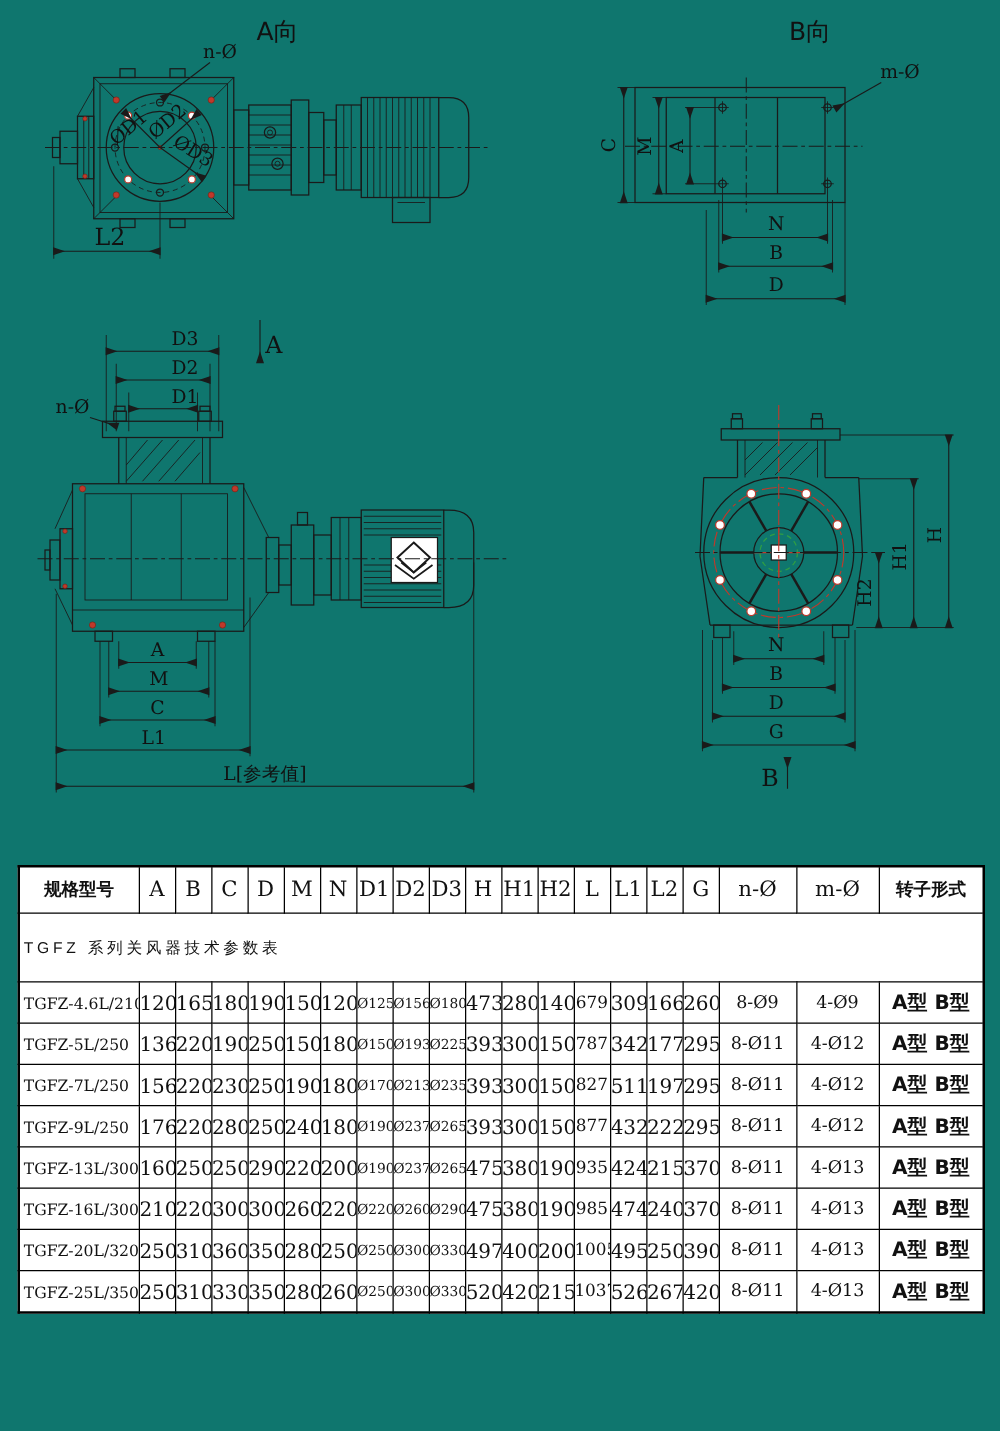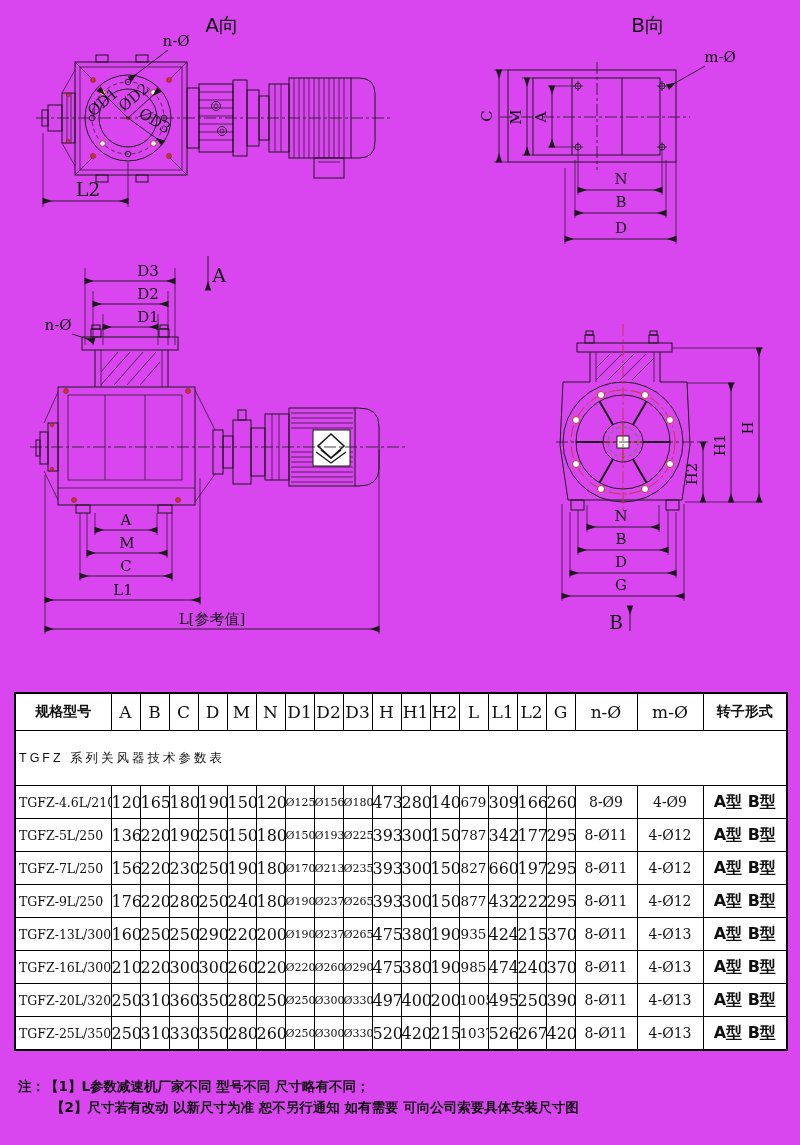--- a/index.html
+++ b/index.html
@@ -1,16 +1,16 @@
 <!DOCTYPE html>
 <html><head>
 <meta charset="utf-8">
 <style>
   html,body { margin:0; padding:0; background:#e8e8e8; }
-  .page { position:relative; width:800px; height:1145px; background:#d946ef; overflow:hidden;
+  .page { position:relative; width:800px; height:1145px; background:#0f766e; overflow:hidden;
           font-family:"Liberation Sans","DejaVu Sans",sans-serif; }
   .dwg { position:absolute; overflow:visible; }
   .dwg .ln   { stroke:#1a1a1a; stroke-width:1; fill:none; }
   .dwg .thin { stroke:#1a1a1a; stroke-width:0.7; fill:none; }
   .dwg .cl   { stroke:#1a1a1a; stroke-width:0.8; stroke-dasharray:12 3 3 3; fill:none; }
   .dwg .clr  { stroke:#c0392b; stroke-width:0.9; stroke-dasharray:12 3 3 3; fill:none; }
   .dwg .dim  { stroke:#1a1a1a; stroke-width:0.9; fill:none; }
   .dwg .ext  { stroke:#1a1a1a; stroke-width:0.7; fill:none; }
   .dwg .hatch{ stroke:#1a1a1a; stroke-width:0.7; fill:none; }
   .dwg .rb   { fill:#c0392b; stroke:#7a1f14; stroke-width:0.5; }
@@ -556,21 +556,21 @@
           <td>250</td>
           <td>190</td>
           <td>180</td>
           <td>Ø170</td>
           <td>Ø213</td>
           <td>Ø235</td>
           <td>393</td>
           <td>300</td>
           <td>150</td>
           <td>827</td>
-          <td>660</td>
+          <td>511</td>
           <td>197</td>
           <td>295</td>
           <td>8-Ø11</td>
           <td>4-Ø12</td>
           <td>A型 B型</td>
         </tr>
         <tr>
           <td>TGFZ-9L/250</td>
           <td>176</td>
           <td>220</td>
@@ -676,22 +676,14 @@
           <td>526</td>
           <td>267</td>
           <td>420</td>
           <td>8-Ø11</td>
           <td>4-Ø13</td>
           <td>A型 B型</td>
         </tr>
       </tbody>
   </table>
 
-  <div class="notes">
-    <div class="note-line">
-      <span>注：</span><span>【1】L参数减速机厂家不同 型号不同 尺寸略有不同；</span>
-    </div>
-    <div class="note-line indent">
-      <span>【2】尺寸若有改动 以新尺寸为准 恕不另行通知 如有需要 可向公司索要具体安装尺寸图</span>
-    </div>
-  </div>
 
 </div>
 
 </body></html>

